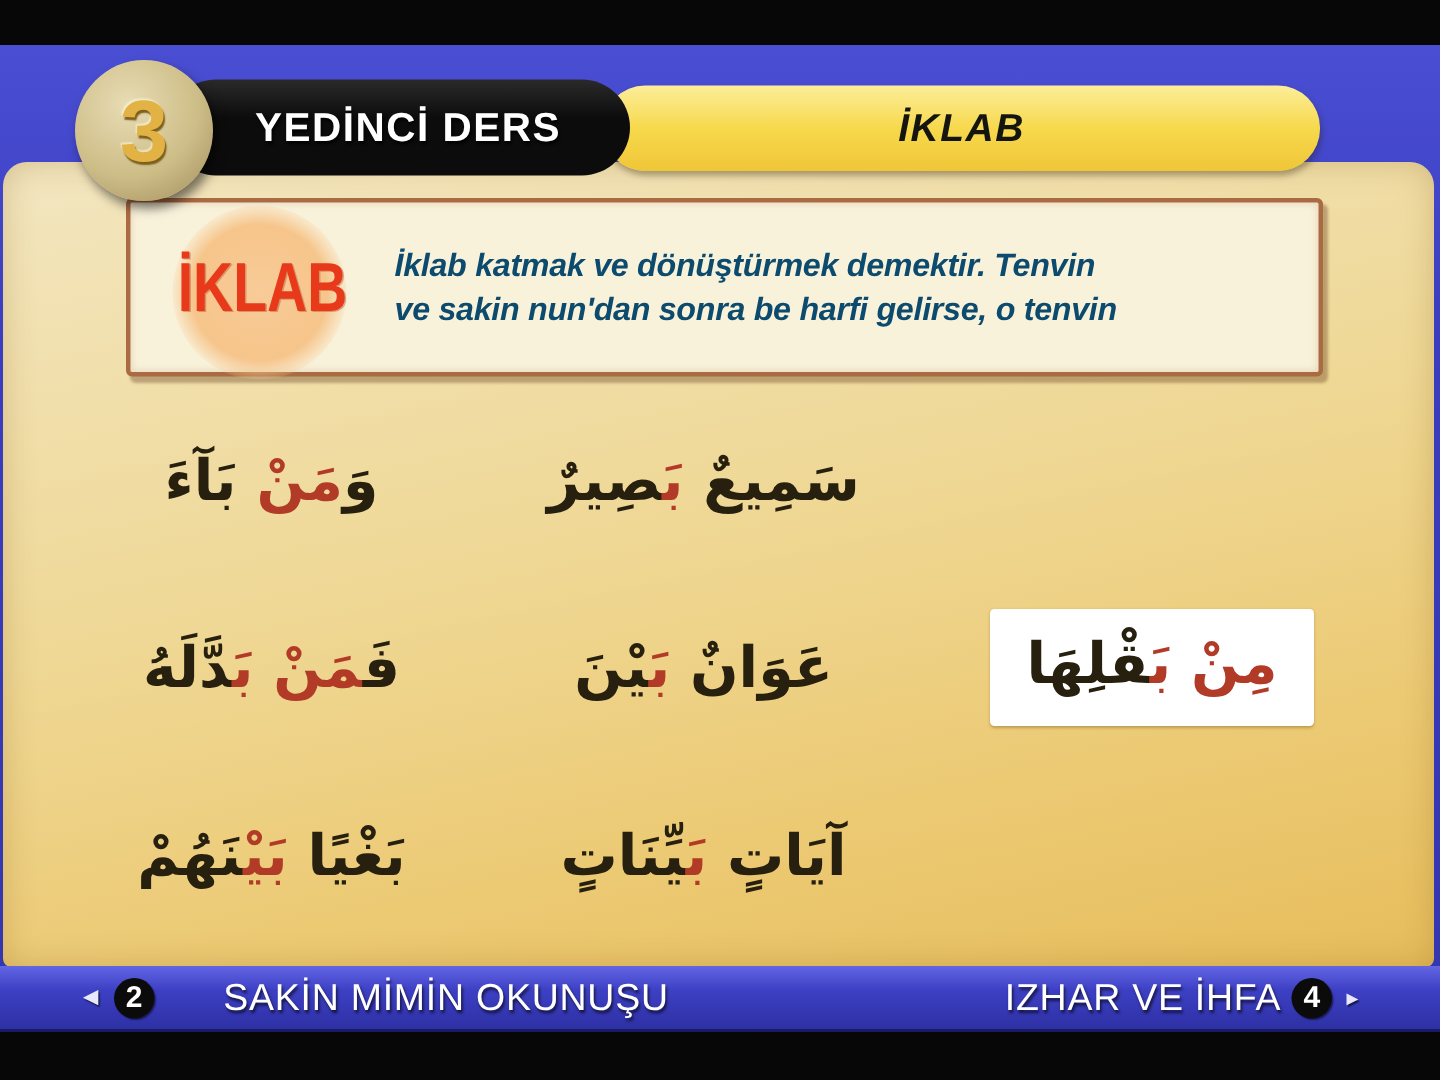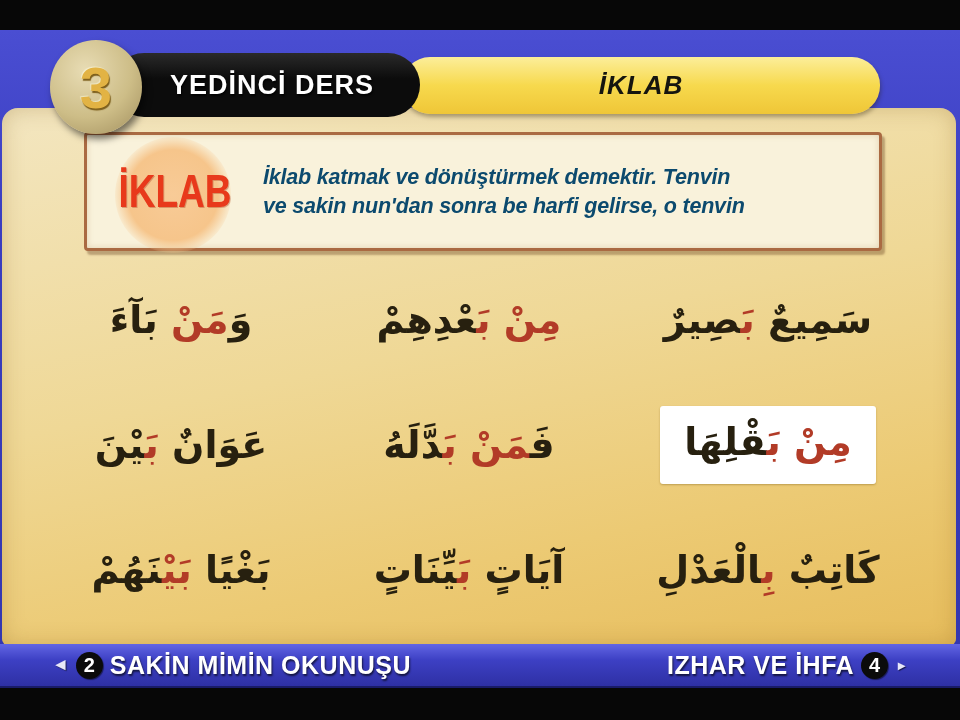--- a/index.html
+++ b/index.html
@@ -68,22 +68,22 @@
   
   .nav-bar { position:absolute; left:0; top:644px; width:960px; height:44px;
     background:linear-gradient(#6266e4 0%, #3d40c4 38%, #2e30a4 100%);
     display:flex; align-items:center; justify-content:space-between; padding:0 52px;
     border-bottom:2px solid #191b68; }
   .nav-group { display:flex; align-items:center; gap:7px; cursor:pointer; }
   .nav-arrow { color:#e8e8f8; font-size:17px; text-shadow:1px 1px 1px rgba(0,0,0,.6); }
   .nav-num { width:27px; height:27px; border-radius:50%; background:#0b0b0b; color:#fff;
     font-size:20px; font-weight:bold; display:flex; align-items:center; justify-content:center;
     box-shadow:1px 1px 1px rgba(0,0,0,.5); }
-  .nav-label { color:#fff; font-size:25px; font-weight:bold; letter-spacing:.5px;
-    text-shadow:1px 2px 2px rgba(0,0,0,.65); }
+  .nav-label { color:#fff; font-size:25px; font-weight:normal; letter-spacing:.5px;
+    text-shadow:1px 2px 2px rgba(0,0,0,.65);margin-left:39px; }
 </style>
 </head>
 <body>
 
 <div class="stage">
   <div class="letterbox top"></div>
   <div class="blue-frame"></div>
   <div class="yellow-page"></div>
 
   <div class="yellow-pill">
@@ -106,46 +106,40 @@
       <div>ve sakin nun'dan sonra be harfi gelirse, o tenvin</div>
     </div>
   </div>
 
   <div class="examples">
       <div class="ex-row">
         <div class="ex-cell">
           <span class="ex-text" dir="rtl"><span>وَ</span><span class="red">مَنْ </span><span>بَآءَ</span></span>
         </div>
         <div class="ex-cell">
-          <span class="ex-text" dir="rtl"><span class="red">مِنْ </span><span class="red">بَ‍</span><span>‍عْدِهِمْ</span></span>
-        </div>
-        <div class="ex-cell">
           <span class="ex-text" dir="rtl"><span>سَمِيعٌ </span><span class="red">بَ‍</span><span>‍صِيرٌ</span></span>
         </div>
       </div>
       <div class="ex-row">
         <div class="ex-cell">
-          <span class="ex-text" dir="rtl"><span>عَوَانٌ </span><span class="red">بَ‍</span><span>‍يْنَ</span></span>
+          <span class="ex-text" dir="rtl"><span>فَ‍</span><span class="red">‍مَنْ </span><span class="red">بَ‍</span><span>‍دَّلَهُ</span></span>
         </div>
         <div class="ex-cell">
-          <span class="ex-text" dir="rtl"><span>فَ‍</span><span class="red">‍مَنْ </span><span class="red">بَ‍</span><span>‍دَّلَهُ</span></span>
+          <span class="ex-text" dir="rtl"><span>عَوَانٌ </span><span class="red">بَ‍</span><span>‍يْنَ</span></span>
         </div>
         <div class="ex-cell">
           <span class="ex-text highlight" dir="rtl"><span class="red">مِنْ </span><span class="red">بَ‍</span><span>‍قْلِهَا</span></span>
         </div>
       </div>
       <div class="ex-row">
         <div class="ex-cell">
           <span class="ex-text" dir="rtl"><span>بَغْيًا </span><span class="red">بَيْ‍</span><span>‍نَهُمْ</span></span>
         </div>
         <div class="ex-cell">
           <span class="ex-text" dir="rtl"><span>آيَاتٍ </span><span class="red">بَ‍</span><span>‍يِّنَاتٍ</span></span>
-        </div>
-        <div class="ex-cell">
-          <span class="ex-text" dir="rtl"><span>كَاتِبٌ </span><span class="red">بِ‍</span><span>‍الْعَدْلِ</span></span>
         </div>
       </div>
     </div>
 
   <div class="nav-bar">
     <div class="nav-group">
       <span class="nav-arrow">◄</span>
       <span class="nav-num">2</span>
       <span class="nav-label">SAKİN MİMİN OKUNUŞU</span>
     </div>

